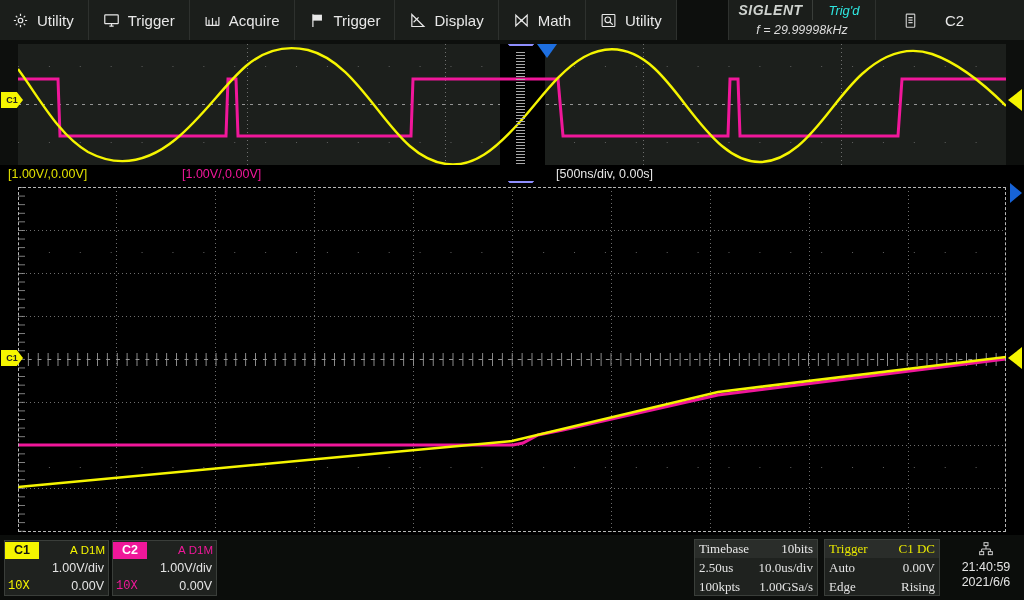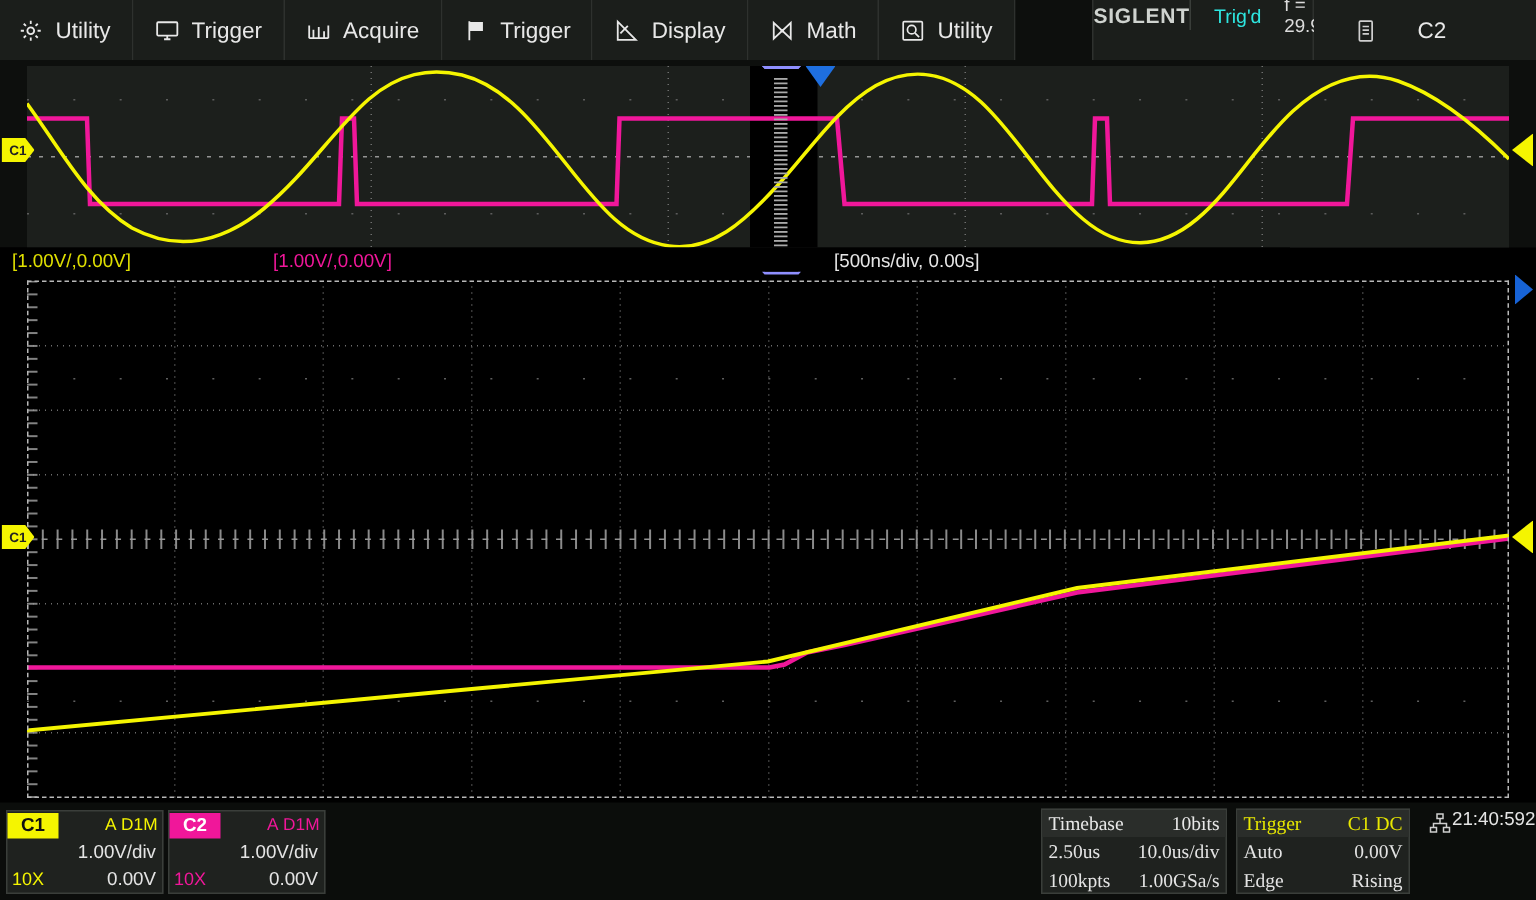--- a/index.html
+++ b/index.html
@@ -24,22 +24,22 @@
   }
   .menu-item:first-child { padding-left: 12px; }
   .menu-ico { width: 17px; height: 17px; display:block; flex:0 0 auto; }
   .menu-label { white-space: nowrap; }
 
   .menu-spacer { flex: 1 1 auto; background: #0d0f0d; }
 
   
   .siglent-box {
     width: 148px; height: 40px; background:#1b1e1b;
-    display:flex; flex-direction:row;
-    border-left:1px solid #2e312e; border-right:1px solid #2e312e;
+    display:flex; flex-direction:column;
+    border-left:1px solid #2e312e; border-right:1px solid #2e312e;font-style:italic;
   }
   .siglent-row1 { display:flex; height:20px; }
   .siglent-logo {
     flex:1; display:flex; align-items:center; justify-content:center;
     color:#cfd3cf; font-size:14px; font-weight:bold; letter-spacing:0.5px;
     border-right:1px solid #3a3e3a;
   }
   .trig-state {
     width:62px; display:flex; align-items:center; justify-content:center;
     color:#2ee6e0; font-size:13px;
@@ -192,38 +192,38 @@
   .chname {
     width:34px; height:17px; display:flex; align-items:center; justify-content:center;
     font-size:12.5px; color:#111; font-weight:bold;
   }
   .chcoup { font-size:11.5px; padding-right:3px; display:flex; gap:3px; }
   .chrow {
     flex:1; display:flex; align-items:center; justify-content:flex-end;
     font-size:12.5px; color:#e4e4e4; padding-right:4px;
   }
   .chrow.withprobe { justify-content:space-between; padding-left:3px; }
-  .probe { font-size:12px; }
+  .probe { font-size:12px;font-family:Liberation Mono, monospace; }
 
   .infobox {
     position:absolute; top:4px; background:#1f221f; border:1px solid #3a3e3a;
     height:57px;
     font-family:Liberation Serif, serif;
   }
   .ib-hdr {
     height:18px; display:flex; align-items:center; justify-content:space-between;
     padding:0 4px; background:#2a2d2a; font-size:13px;
   }
   .ib-row {
     height:19px; display:flex; align-items:center; justify-content:space-between;
     padding:0 4px; font-size:13px; color:#e4e4e4;
   }
   .dt-box {
     position:absolute; left:952px; top:4px; width:68px; height:57px;
-    display:flex; flex-direction:row; justify-content:flex-start;
+    display:flex; flex-direction:column; align-items:center; justify-content:flex-start;
     color:#e4e4e4; font-size:12.5px;
   }
   .net-ico { margin-top:2px; }
   .dt-line { line-height:15px; }
 </style>
 </head>
 <body>
 
 <div id="app">
 

